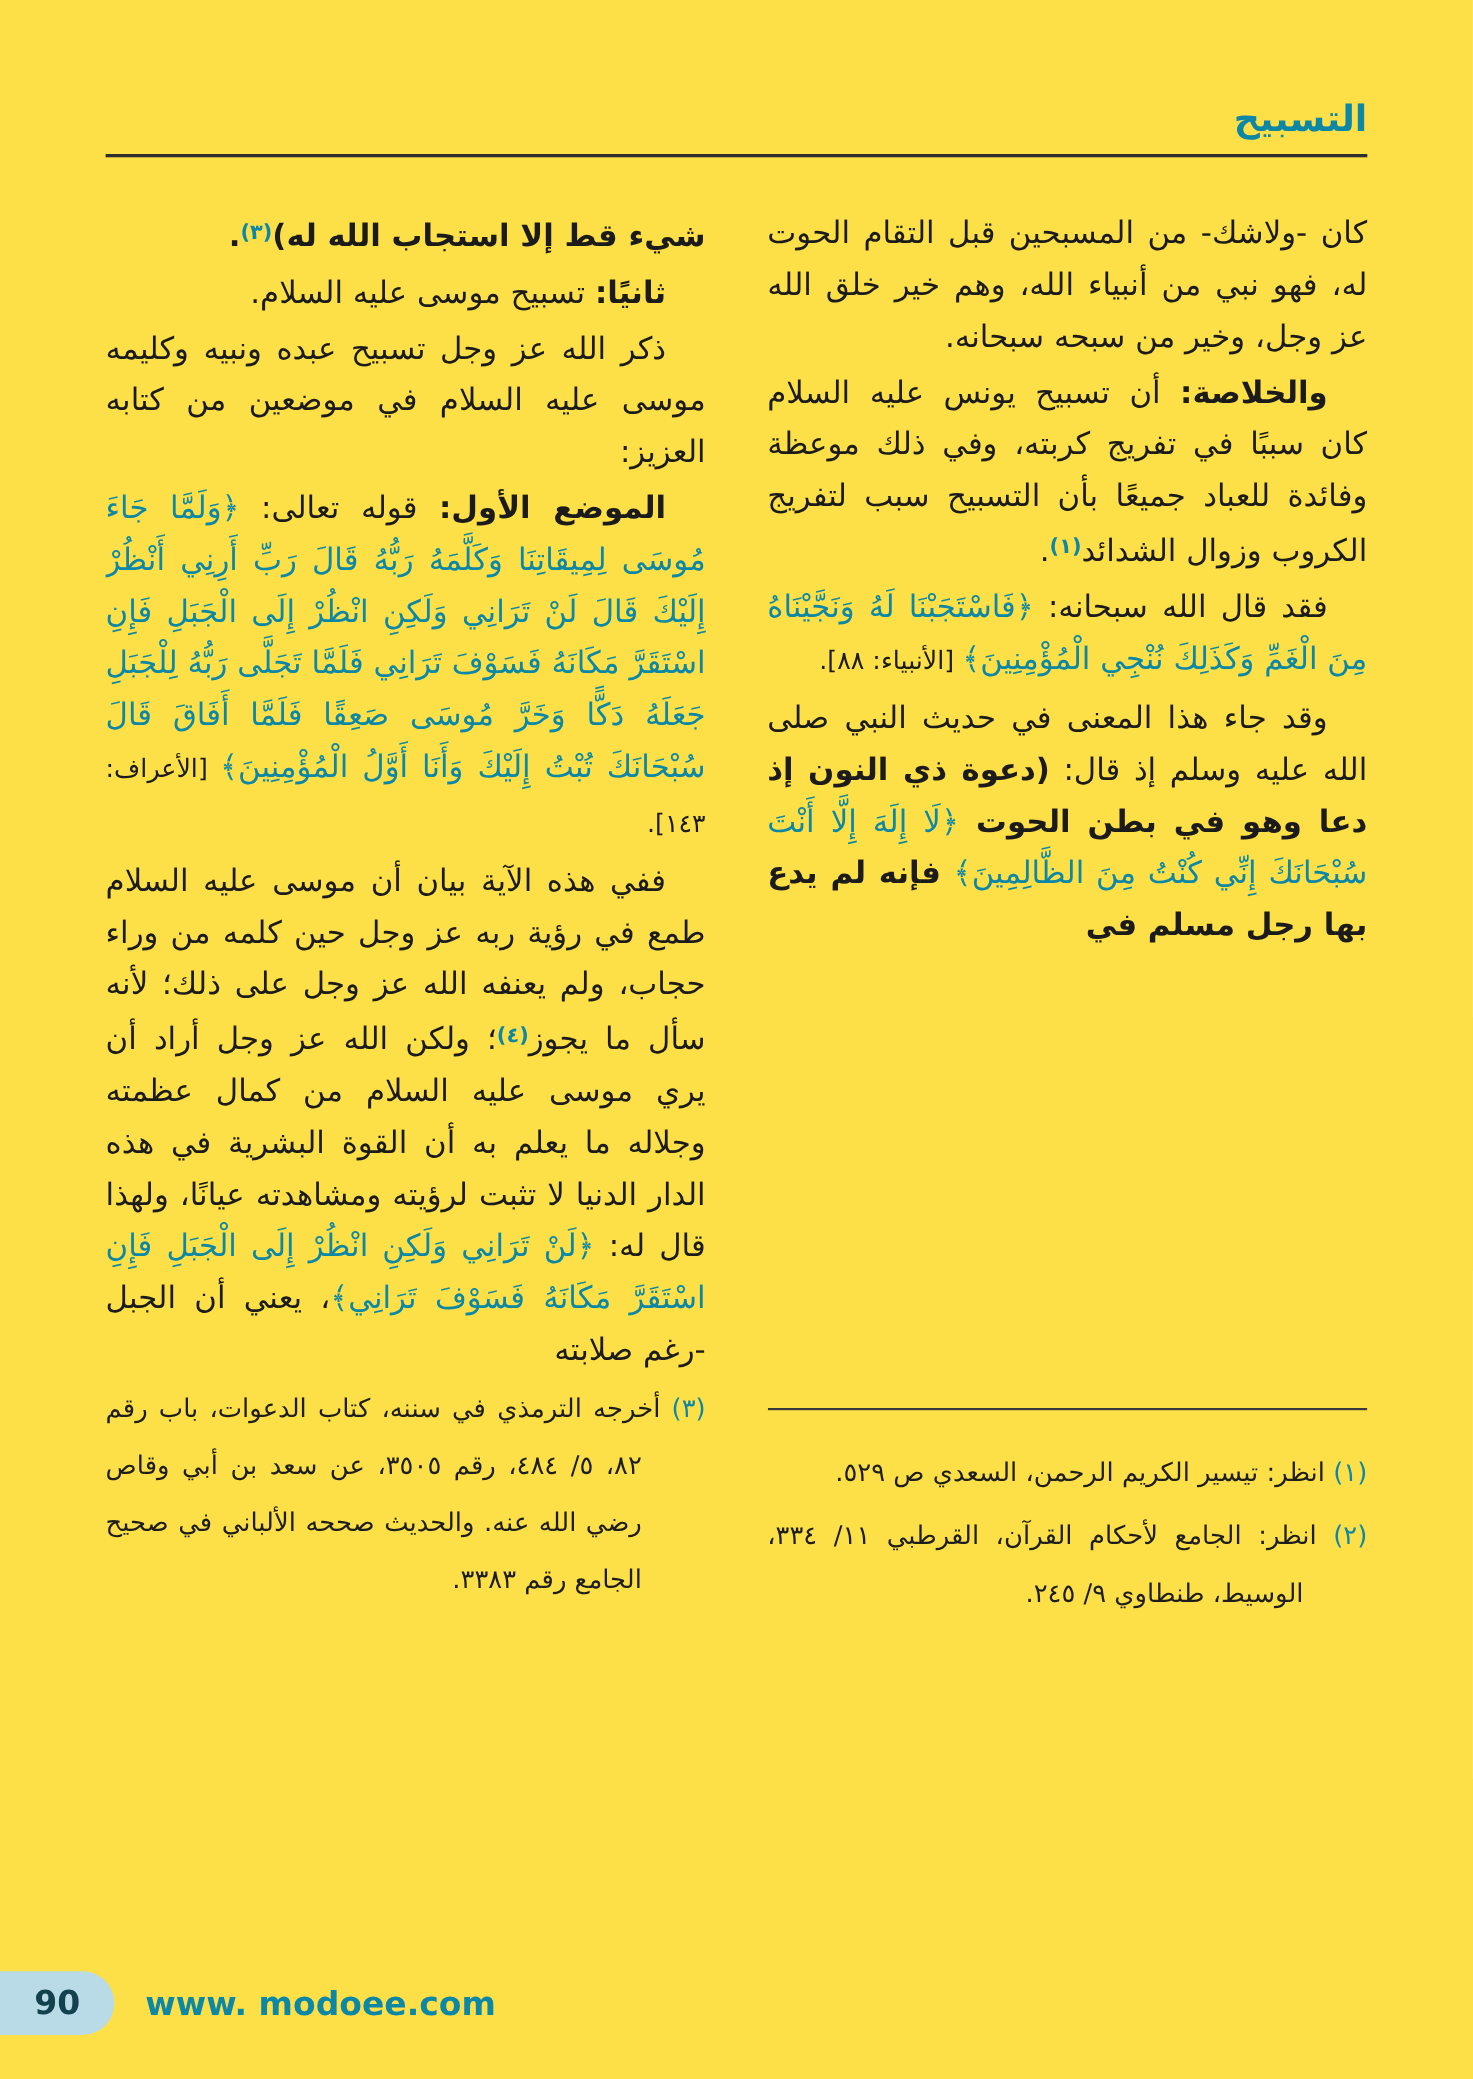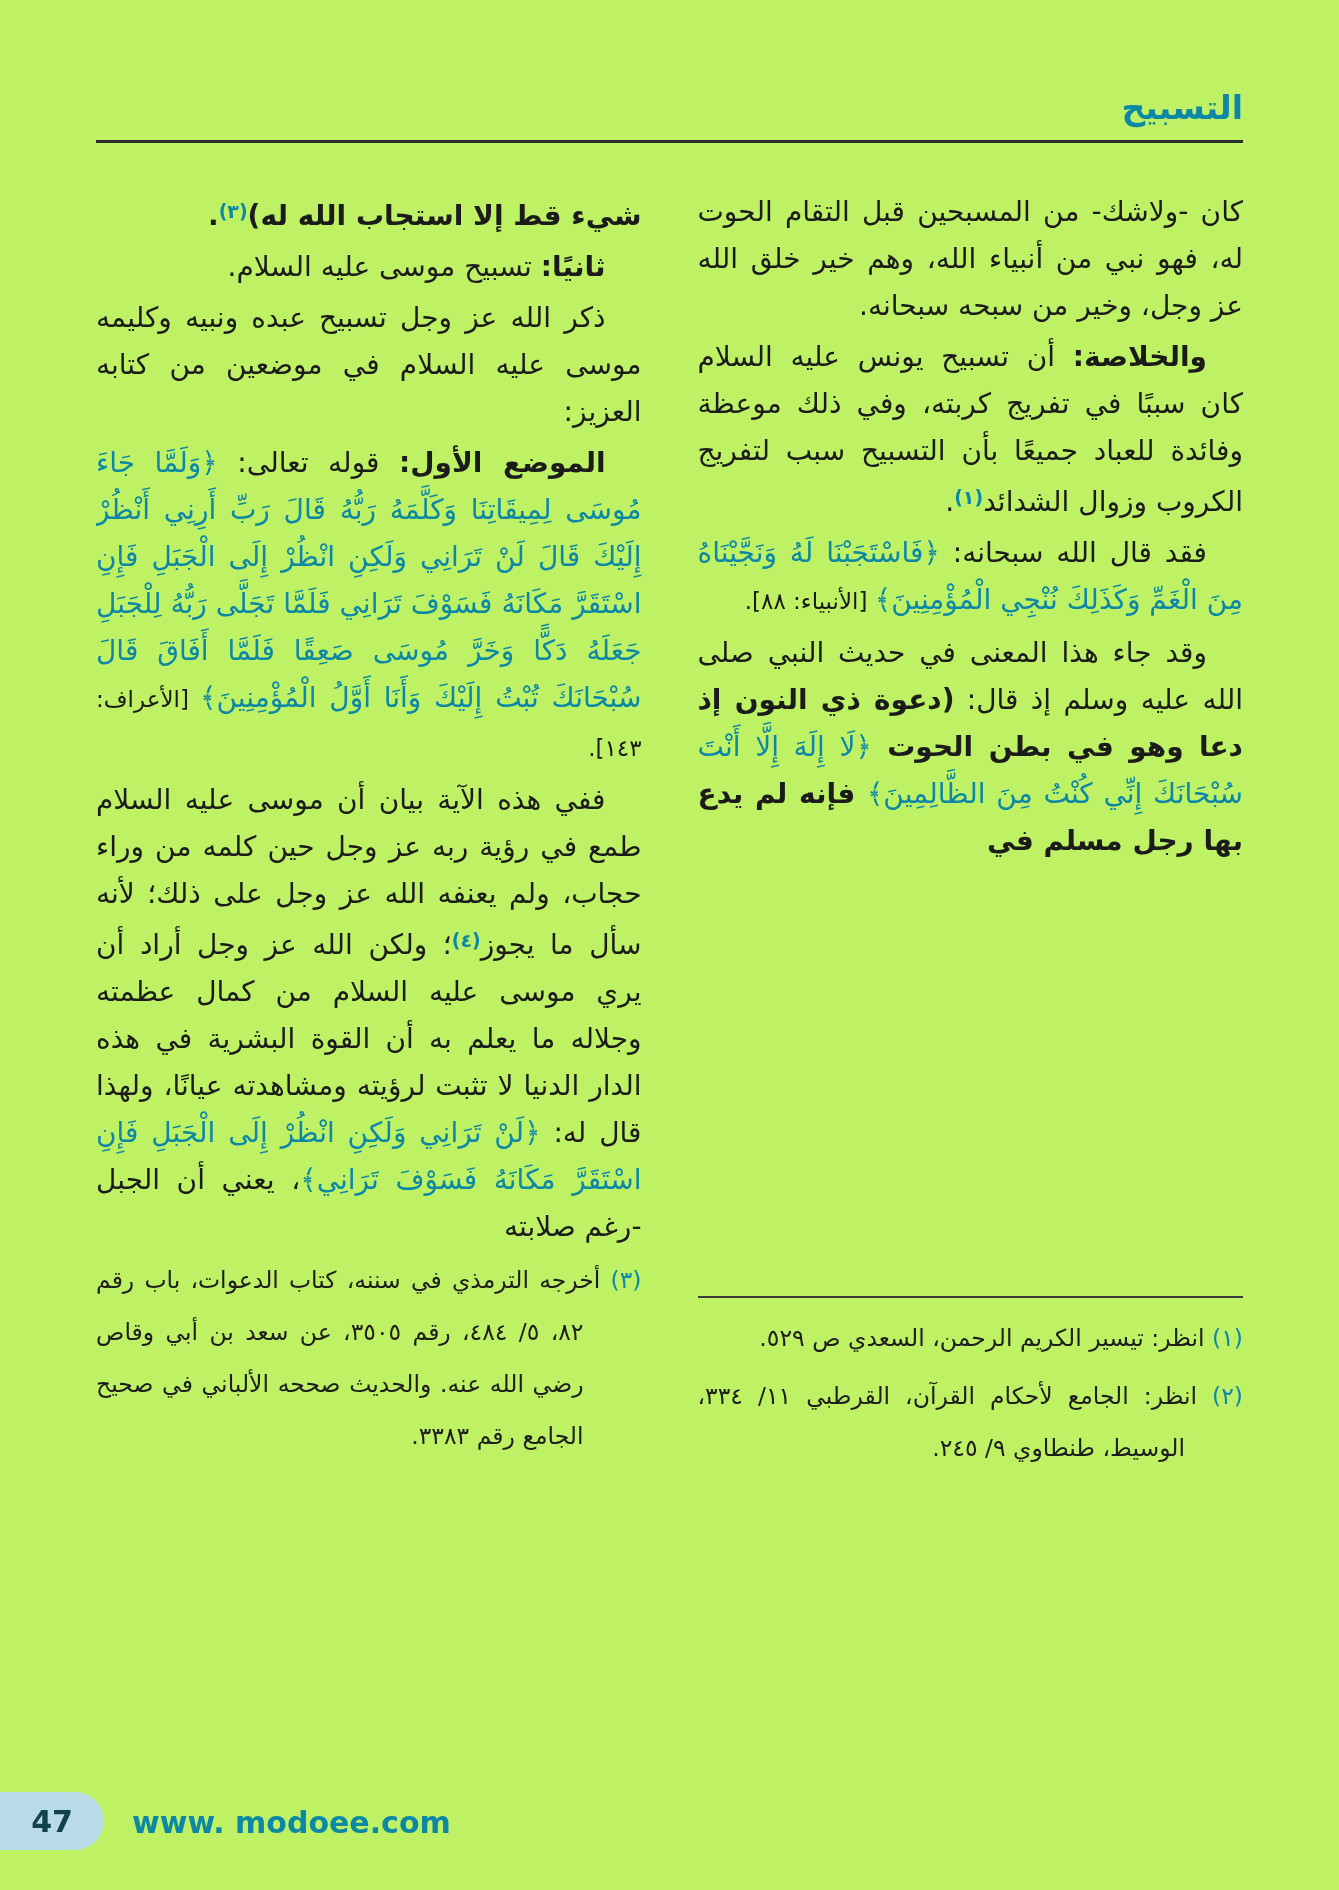--- a/index.html
+++ b/index.html
@@ -1,41 +1,41 @@
 <!DOCTYPE html>
 <html lang="ar" dir="rtl"><head>
 <meta charset="utf-8">
 <style>
   html,body{margin:0;padding:0;}
   body{
     width:1339px;height:1890px;background:#ffffff;
     font-family:"DejaVu Sans","DejaVu Serif",sans-serif;
   }
-  .page{position:relative;width:1339px;height:1890px;background:#bef264;direction:rtl;overflow:hidden;}
+  .page{position:relative;width:1339px;height:1890px;background:#fde047;direction:rtl;overflow:hidden;}
 
   
   .header{position:absolute;top:90px;right:96px;left:96px;}
   .chapter-title{color:#0d87a6;font-size:33px;font-weight:bold;line-height:1.1;text-align:right;}
   .header-rule{margin-top:14px;height:0;border-top:3px solid #2e2e2e;}
 
   
   .content{position:absolute;top:188px;right:96px;left:96px;height:1292px;display:flex;gap:56px;}
   .column{flex:1 1 0;display:flex;flex-direction:column;overflow:hidden;}
   .paras{display:block;}
   .para{margin:0 0 4px 0;font-size:28px;line-height:47px;color:#1b1b1b;text-align:justify;text-indent:36px;}
   .para.no-indent{text-indent:0;}
   .seg{white-space:normal;}
   .seg-bold{font-weight:bold;}
   .seg-quran{color:#0d87a6;}
   .seg-ref{font-size:23px;color:#1b1b1b;}
   .seg-marker{color:#0d87a6;font-size:19px;vertical-align:7px;font-weight:bold;}
 
   
   .footnotes{margin-top:auto;font-size:23.5px;line-height:52px;color:#1d1d1d;}
-  .footnotes.with-sep{border-top:2.5px solid #3a3a3a;padding-top:14px;}
+  .footnotes.with-sep{border-top:2.5px solid #3a3a3a;padding-top:30px;}
   .footnote{text-align:justify;padding-right:58px;text-indent:-58px;margin-bottom:6px;}
   .fn-num{color:#0d87a6;}
 
   
   .footer-pill{position:absolute;left:0;bottom:40px;width:104px;height:58px;background:#b9dbe8;
     border-radius:0 29px 29px 0;display:flex;align-items:center;justify-content:center;}
   .page-number{color:#14414e;font-size:30px;font-weight:bold;}
   .website{position:absolute;left:132px;bottom:50px;color:#0d87a6;font-size:30px;font-weight:bold;direction:ltr;}
 </style>
 </head>
@@ -70,17 +70,17 @@
           <p class="para"><span class="seg seg-normal">ففي هذه الآية بيان أن موسى عليه السلام طمع في رؤية ربه عز وجل حين كلمه من وراء حجاب، ولم يعنفه الله عز وجل على ذلك؛ لأنه سأل ما يجوز</span><span class="seg seg-marker">(٤)</span><span class="seg seg-normal">؛ ولكن الله عز وجل أراد أن يري موسى عليه السلام من كمال عظمته وجلاله ما يعلم به أن القوة البشرية في هذه الدار الدنيا لا تثبت لرؤيته ومشاهدته عيانًا، ولهذا قال له: </span><span class="seg seg-quran">﴿لَنْ تَرَانِي وَلَكِنِ انْظُرْ إِلَى الْجَبَلِ فَإِنِ اسْتَقَرَّ مَكَانَهُ فَسَوْفَ تَرَانِي﴾</span><span class="seg seg-normal">، يعني أن الجبل -رغم صلابته</span></p>
         </div>
       <div class="footnotes">
           <div class="footnote"><span class="fn-num">(٣)</span><span> أخرجه الترمذي في سننه، كتاب الدعوات، باب رقم ٨٢، ٥/ ٤٨٤، رقم ٣٥٠٥، عن سعد بن أبي وقاص رضي الله عنه. والحديث صححه الألباني في صحيح الجامع رقم ٣٣٨٣.</span></div>
           <div class="footnote"><span class="fn-num">(٤)</span><span> انظر: معالم التنزيل، البغوي ٣/ ٢٧٥.</span></div>
         </div>
     </div>
   </div>
 
   <div class="footer-pill">
-    <span class="page-number">47</span>
+    <span class="page-number">90</span>
   </div>
   <div class="website">www. modoee.com</div>
 
 </div>
 
 </body></html>

